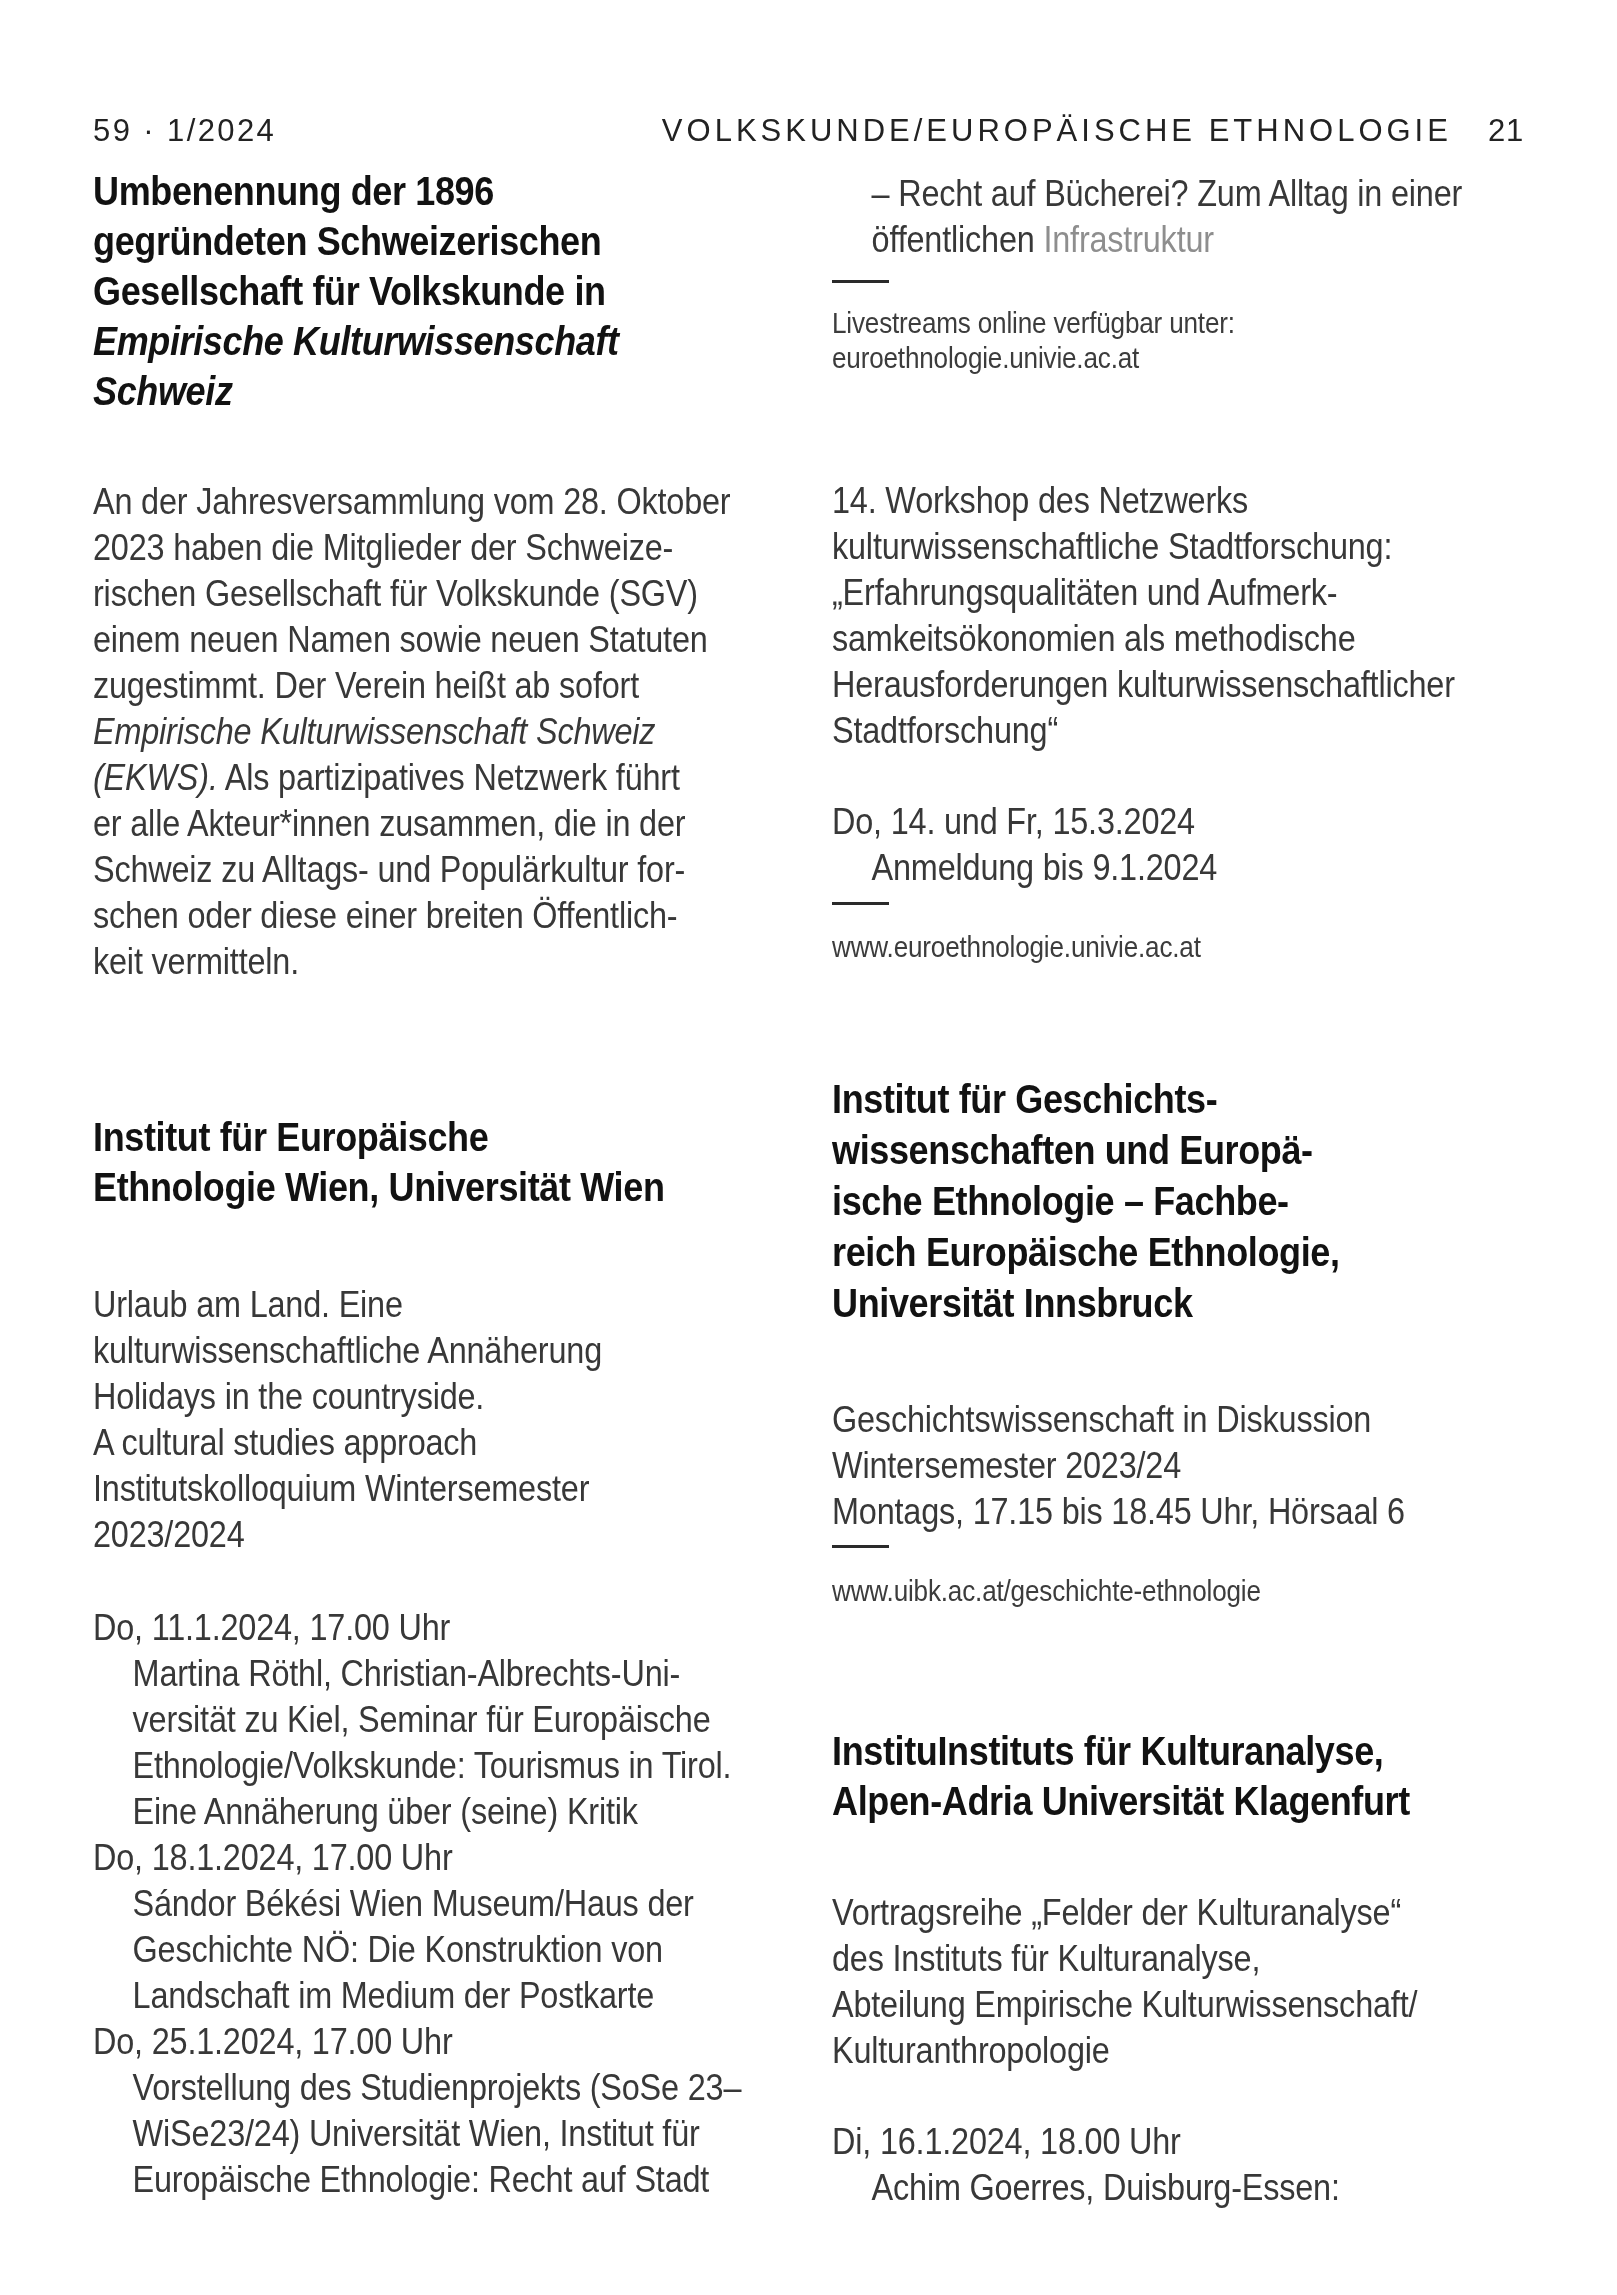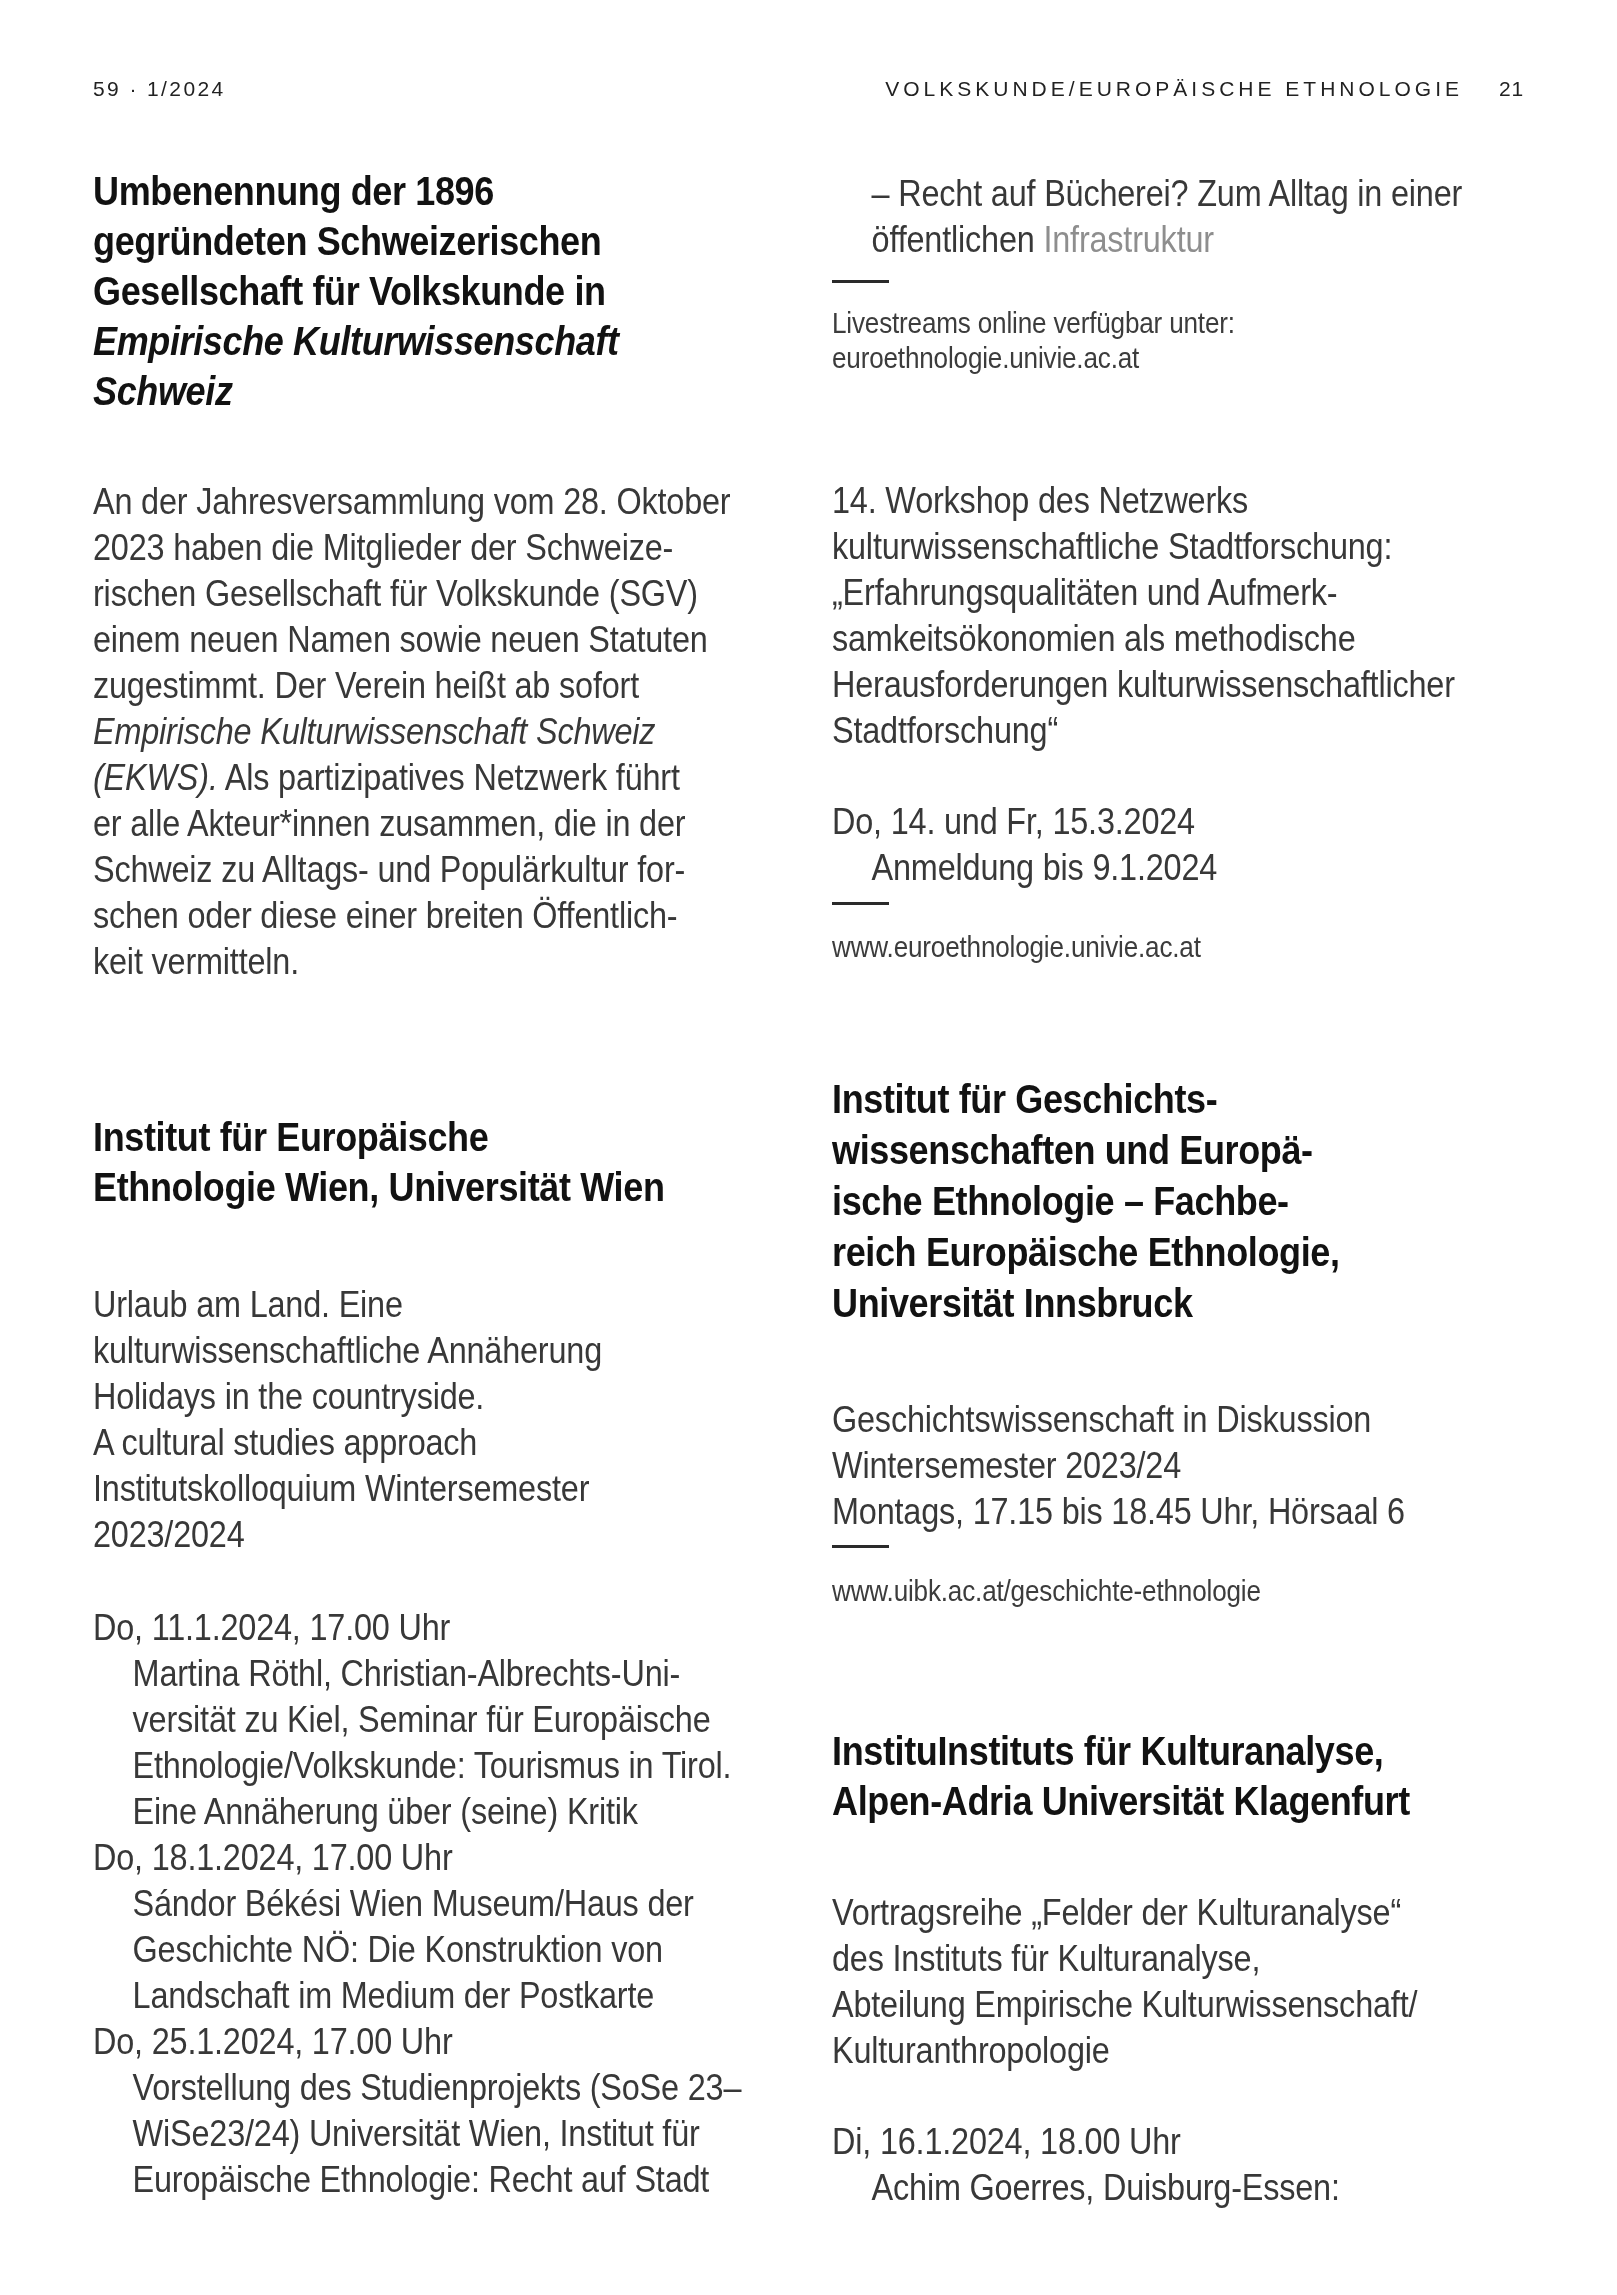--- a/index.html
+++ b/index.html
@@ -57,28 +57,29 @@
     height: 3.2px;
     background: #2a2a2a;
   }
   .header-row {
     position: absolute;
     top: 77px;
     left: 93px;
     width: 1431px;
     display: flex;
     align-items: baseline;
-    font-size: 21px;
+    font-size: 31px;
     color: #222222;
   }
   .header-issue { letter-spacing: 2.4px; }
   .header-right {
     margin-left: auto;
     display: flex;
     align-items: flex-end;
+    margin-top: 36px;
   }
   .header-journal { letter-spacing: 4px; }
   .header-page {
     font-weight: normal;
     margin-left: 36px;
     letter-spacing: 0.8px;
   }
 </style>
 </head>
 <body>

